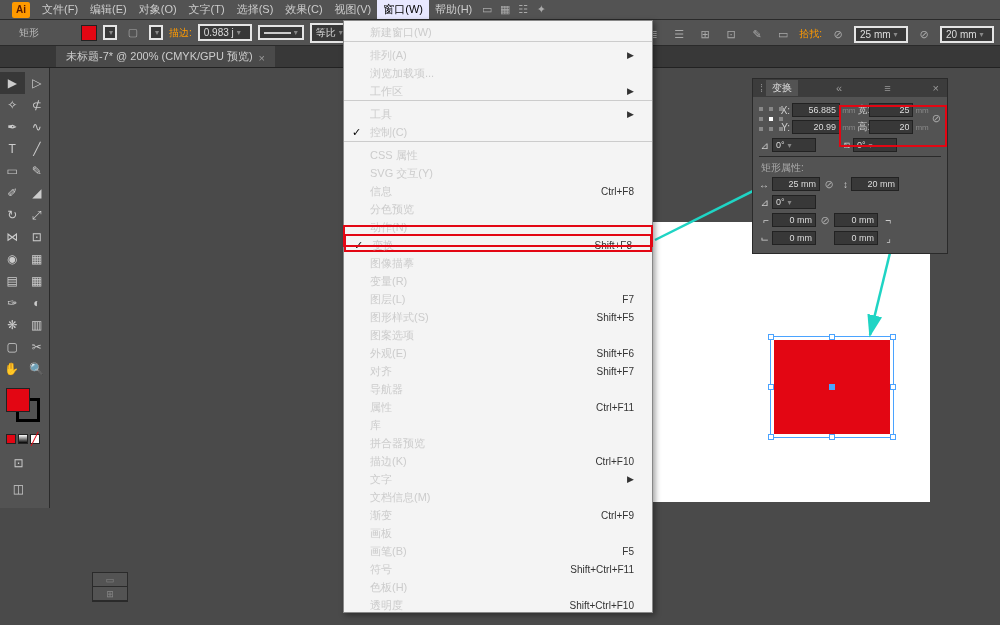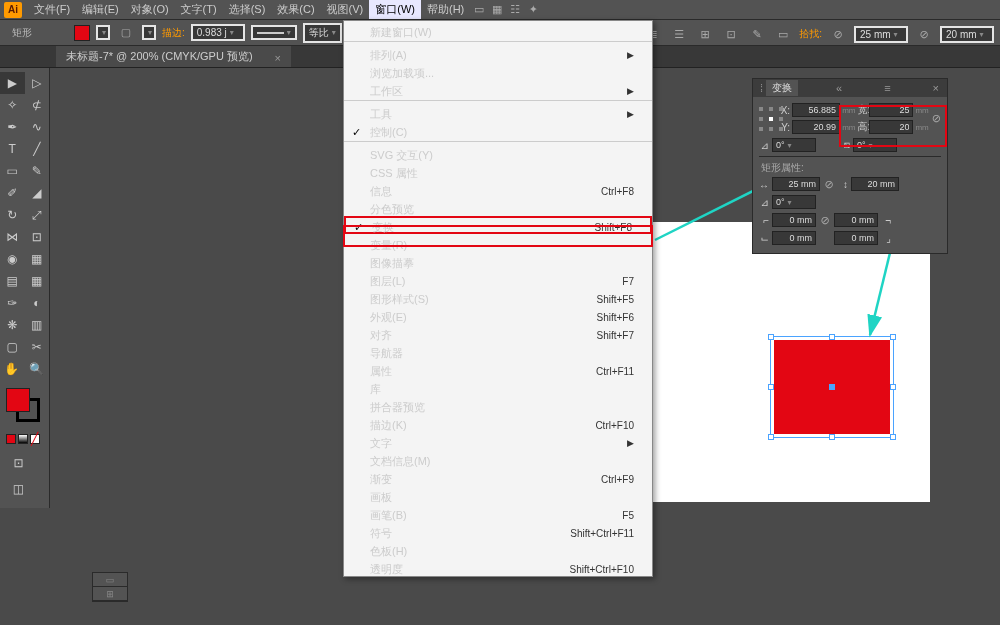--- a/index.html
+++ b/index.html
@@ -1,31 +1,31 @@
 <!DOCTYPE html>
 <html><head>
 <meta charset="utf-8">
 <style>
 *{box-sizing:border-box;margin:0;padding:0;font-family:"Microsoft YaHei",sans-serif;font-size:11px;color:#ccc;user-select:none}
 body{background:#4a4a4a;width:1000px;height:625px;overflow:hidden;position:relative}
-.menubar{height:20px;background:#535353;display:flex;align-items:center;padding-left:4px;border-bottom:1px solid #2a2a2a}
+.menubar{height:20px;background:#535353;display:flex;align-items:center;padding-left:12px;border-bottom:1px solid #2a2a2a}
 .ai-logo{width:18px;height:16px;background:#ff9a00;color:#5a1a00;font-weight:bold;font-size:10px;display:flex;align-items:center;justify-content:center;margin-right:6px;border-radius:2px}
 .menubar .mi{padding:2px 6px;cursor:pointer}
 .menubar .mi.open{background:#e8e8ff;color:#000}
 .menubar .ticon{width:18px;text-align:center;color:#aaa}
-.ctrlbar{height:26px;background:#535353;display:flex;align-items:center;padding:0 12px;gap:6px;border-bottom:1px solid #2a2a2a}
+.ctrlbar{height:26px;background:#535353;display:flex;align-items:center;padding:0 19px;gap:6px;border-bottom:1px solid #2a2a2a}
 .swatch{width:16px;height:16px;background:#e30613;border:1px solid #222}
 .numfield{background:#383838;border:1px solid #222;padding:1px 4px;width:54px;color:#ddd;font-size:10px}
 .dd{background:#383838;border:2px solid #e5e5e5;padding:1px 4px;color:#ddd;font-size:10px;display:flex;align-items:center;gap:3px}
 .dd::after{content:"▾";font-size:8px;color:#888}
 .lbl{color:#bbb;font-size:10px}
 .lbl.orange{color:#ff9a00}
 .ticon2{width:20px;height:20px;display:flex;align-items:center;justify-content:center;color:#aaa}
 .doc-tab-row{height:22px;background:#383838;display:flex;align-items:center;padding-left:56px;border-bottom:1px solid #222}
-.doc-tab{padding:3px 10px;background:#4a4a4a;color:#ddd;font-size:10px;display:flex;align-items:flex-end;gap:22px}
+.doc-tab{padding:3px 10px;background:#4a4a4a;color:#ddd;font-size:10px;display:flex;align-items:flex-end;gap:6px}
 .doc-tab .x{color:#999}
 .canvas{position:absolute;left:598px;top:222px;width:332px;height:280px;background:#fff}
 .redshape{position:absolute;left:774px;top:340px;width:116px;height:94px;background:#e30613}
 .sel-bbox{position:absolute;left:770px;top:336px;width:124px;height:102px;border:1px solid #4aa3ff}
 .sel-h{position:absolute;width:6px;height:6px;background:#fff;border:1px solid #4aa3ff}
 .sel-h.tl{left:-3px;top:-3px}.sel-h.tm{left:50%;top:-3px;margin-left:-3px}.sel-h.tr{right:-3px;top:-3px}
 .sel-h.ml{left:-3px;top:50%;margin-top:-3px}.sel-h.mr{right:-3px;top:50%;margin-top:-3px}
 .sel-h.bl{left:-3px;bottom:-3px}.sel-h.bm{left:50%;bottom:-3px;margin-left:-3px}.sel-h.br{right:-3px;bottom:-3px}
 .sel-h.c{left:50%;top:50%;margin:-3px 0 0 -3px;background:#4aa3ff}
 .toolbox{position:absolute;left:0;top:68px;width:50px;background:#535353;border-right:1px solid #2a2a2a;padding:4px 0}
@@ -229,50 +229,56 @@
     <div class="dm">
       <span>工具</span>
       <span class="arr">▶</span>
     </div>
     <div class="dm">
       <span class="chk">✓</span>
       <span>控制(C)</span>
     </div>
     <div class="dsep"></div>
     <div class="dm">
+      <span>CSS 属性</span>
+    </div>
+    <div class="dm">
       <span>SVG 交互(Y)</span>
-    </div>
-    <div class="dm">
-      <span>CSS 属性</span>
     </div>
     <div class="dm">
       <span>信息</span>
       <span class="sc">Ctrl+F8</span>
     </div>
     <div class="dm">
       <span>分色预览</span>
+    </div>
+    <div class="dm">
+      <span>动作(N)</span>
     </div>
     <div class="dm hl">
       <span class="chk">✓</span>
       <span>变换</span>
       <span class="sc">Shift+F8</span>
     </div>
     <div class="dm">
+      <span>图像描摹</span>
+    </div>
+    <div class="dm">
       <span>变量(R)</span>
-    </div>
-    <div class="dm">
-      <span>图像描摹</span>
     </div>
     <div class="dm">
       <span>图层(L)</span>
       <span class="sc">F7</span>
     </div>
     <div class="dm">
       <span>图形样式(S)</span>
       <span class="sc">Shift+F5</span>
+    </div>
+    <div class="dm">
+      <span>图案选项</span>
     </div>
     <div class="dm">
       <span>外观(E)</span>
       <span class="sc">Shift+F6</span>
     </div>
     <div class="dm">
       <span>对齐</span>
       <span class="sc">Shift+F7</span>
     </div>
     <div class="dm">

